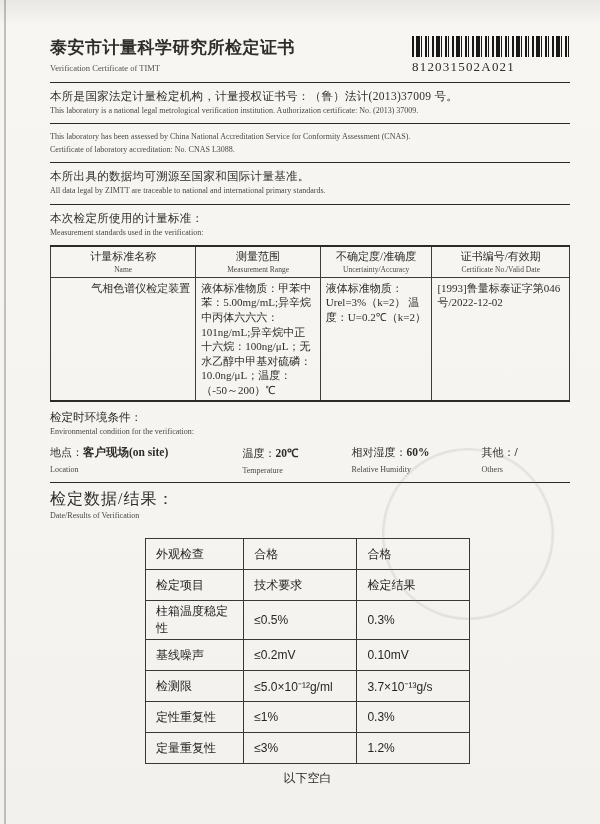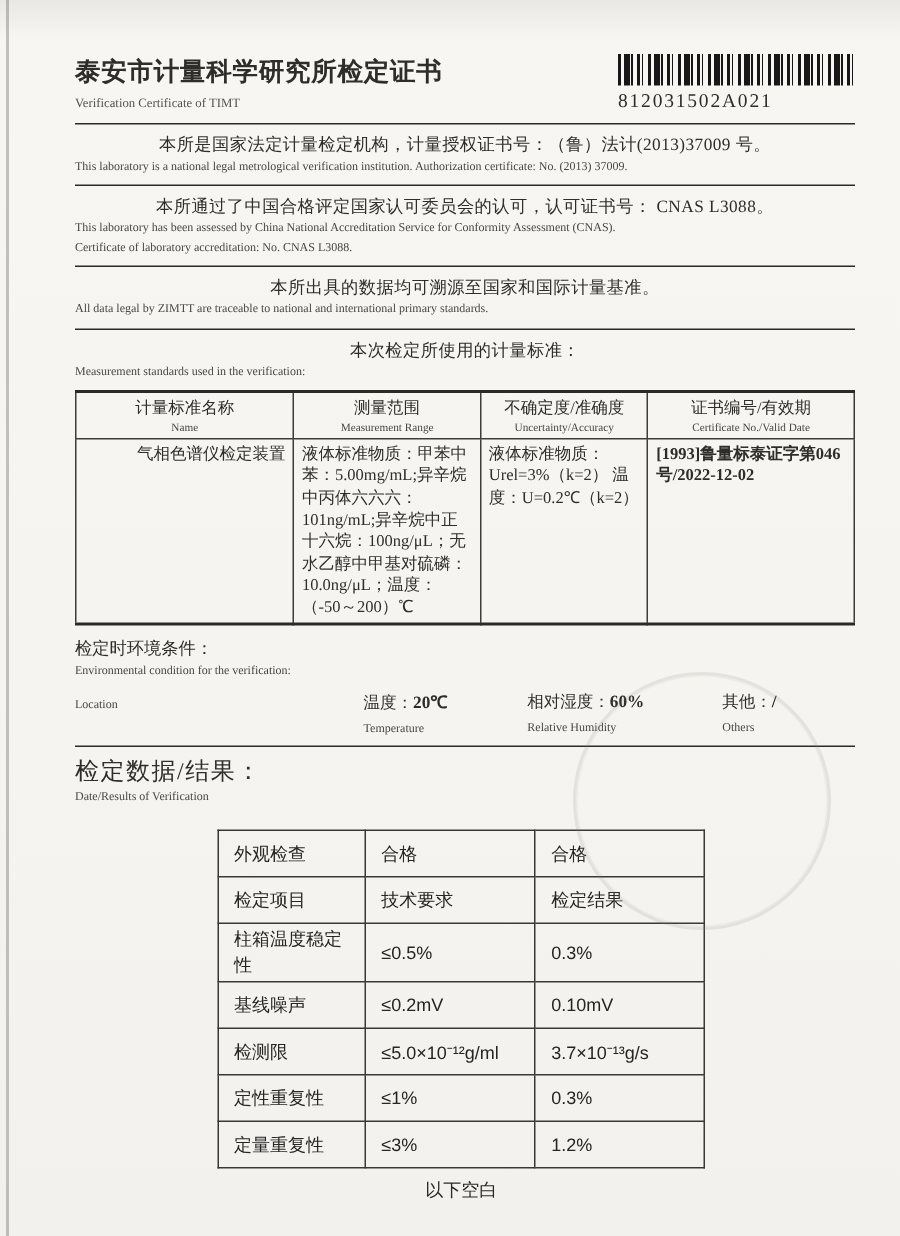--- a/index.html
+++ b/index.html
@@ -47,37 +47,37 @@
       #171717 16px 17px, transparent 17px 20px);
   }
   .certno-value { font-size:13px; letter-spacing:1.2px; margin-top:2px; }
 
   
   .rule { border:none; border-top:1.7px solid #2b2a27; margin:7px 0 0 0; }
   .rule.thin { border-top-width:1.3px; }
 
   
   .stmt { margin-top:6px; }
-  .stmt .zh { margin:0; font-size:11.5px; letter-spacing:.3px;text-align:center; }
+  .stmt .zh { margin:0; font-size:11.5px; letter-spacing:.3px; }
   .stmt .en { margin:2px 0 0 0; font-size:8px; line-height:1.3; color:#4a4742; }
 
   
   table.standards {
     width:100%; border-collapse:collapse; margin-top:7px;
     border-top:2px solid #2b2a27; border-bottom:2px solid #2b2a27;
   }
   table.standards th, table.standards td { border:1px solid #3e3c38; }
   table.standards th { font-weight:400; padding:2px 2px 3px; }
   table.standards th .h-zh { font-size:11px; }
   table.standards th .h-en { font-size:7.5px; color:#4a4742; margin-top:1px; }
   table.standards td { font-size:11px; line-height:1.32; vertical-align:top; padding:3px 5px; }
   td.c-name { text-align:right; width:28%; }
   td.c-range { width:24%; }
   td.c-unc { width:21.5%; }
-  td.c-cert { width:26.5%;font-weight:bold; }
+  td.c-cert { width:26.5%; }
 
   
   .env-heading { margin-top:8px; }
   .env-heading .zh { font-size:11.5px; margin:0; }
   .env-heading .en { font-size:8px; color:#4a4742; margin:2px 0 0 0; }
   .env-row { display:flex; margin-top:9px; }
   .env-cell .line1 { font-size:11px; }
   .env-cell .val { font-weight:700; font-size:11.5px; }
   .env-cell .en { font-size:8px; color:#4a4742; margin-top:5px; }
   .env-cell.loc { width:37%; }
@@ -128,21 +128,20 @@
   </div>
   <hr class="rule">
 
   <div class="stmt">
     <p class="zh">本所是国家法定计量检定机构，计量授权证书号：（鲁）法计(2013)37009 号。</p>
     <p class="en">This laboratory is a national legal metrological verification institution. Authorization certificate: No. (2013) 37009.</p>
   </div>
   <hr class="rule thin">
 
   <div class="stmt">
-    <p class="zh">本所通过了中国合格评定国家认可委员会的认可，认可证书号： CNAS L3088。</p>
     <p class="en">This laboratory has been assessed by China National Accreditation Service for Conformity Assessment (CNAS).</p>
     <p class="en">Certificate of laboratory accreditation: No. CNAS L3088.</p>
   </div>
   <hr class="rule thin">
 
   <div class="stmt">
     <p class="zh">本所出具的数据均可溯源至国家和国际计量基准。</p>
     <p class="en">All data legal by ZIMTT are traceable to national and international primary standards.</p>
   </div>
   <hr class="rule thin">
@@ -180,20 +179,21 @@
     </tr>
   </tbody>
     </table>
 
   <div class="env-heading">
     <p class="zh">检定时环境条件：</p>
     <p class="en">Environmental condition for the verification:</p>
   </div>
   <div class="env-row">
     <div class="env-cell loc">
+      <div class="line1"><span>地点：</span><span class="val">客户现场(on site)</span></div>
       <div class="en">Location</div>
     </div>
     <div class="env-cell temp">
       <div class="line1"><span>温度：</span><span class="val">20℃</span></div>
       <div class="en">Temperature</div>
     </div>
     <div class="env-cell hum">
       <div class="line1"><span>相对湿度：</span><span class="val">60%</span></div>
       <div class="en">Relative Humidity</div>
     </div>

